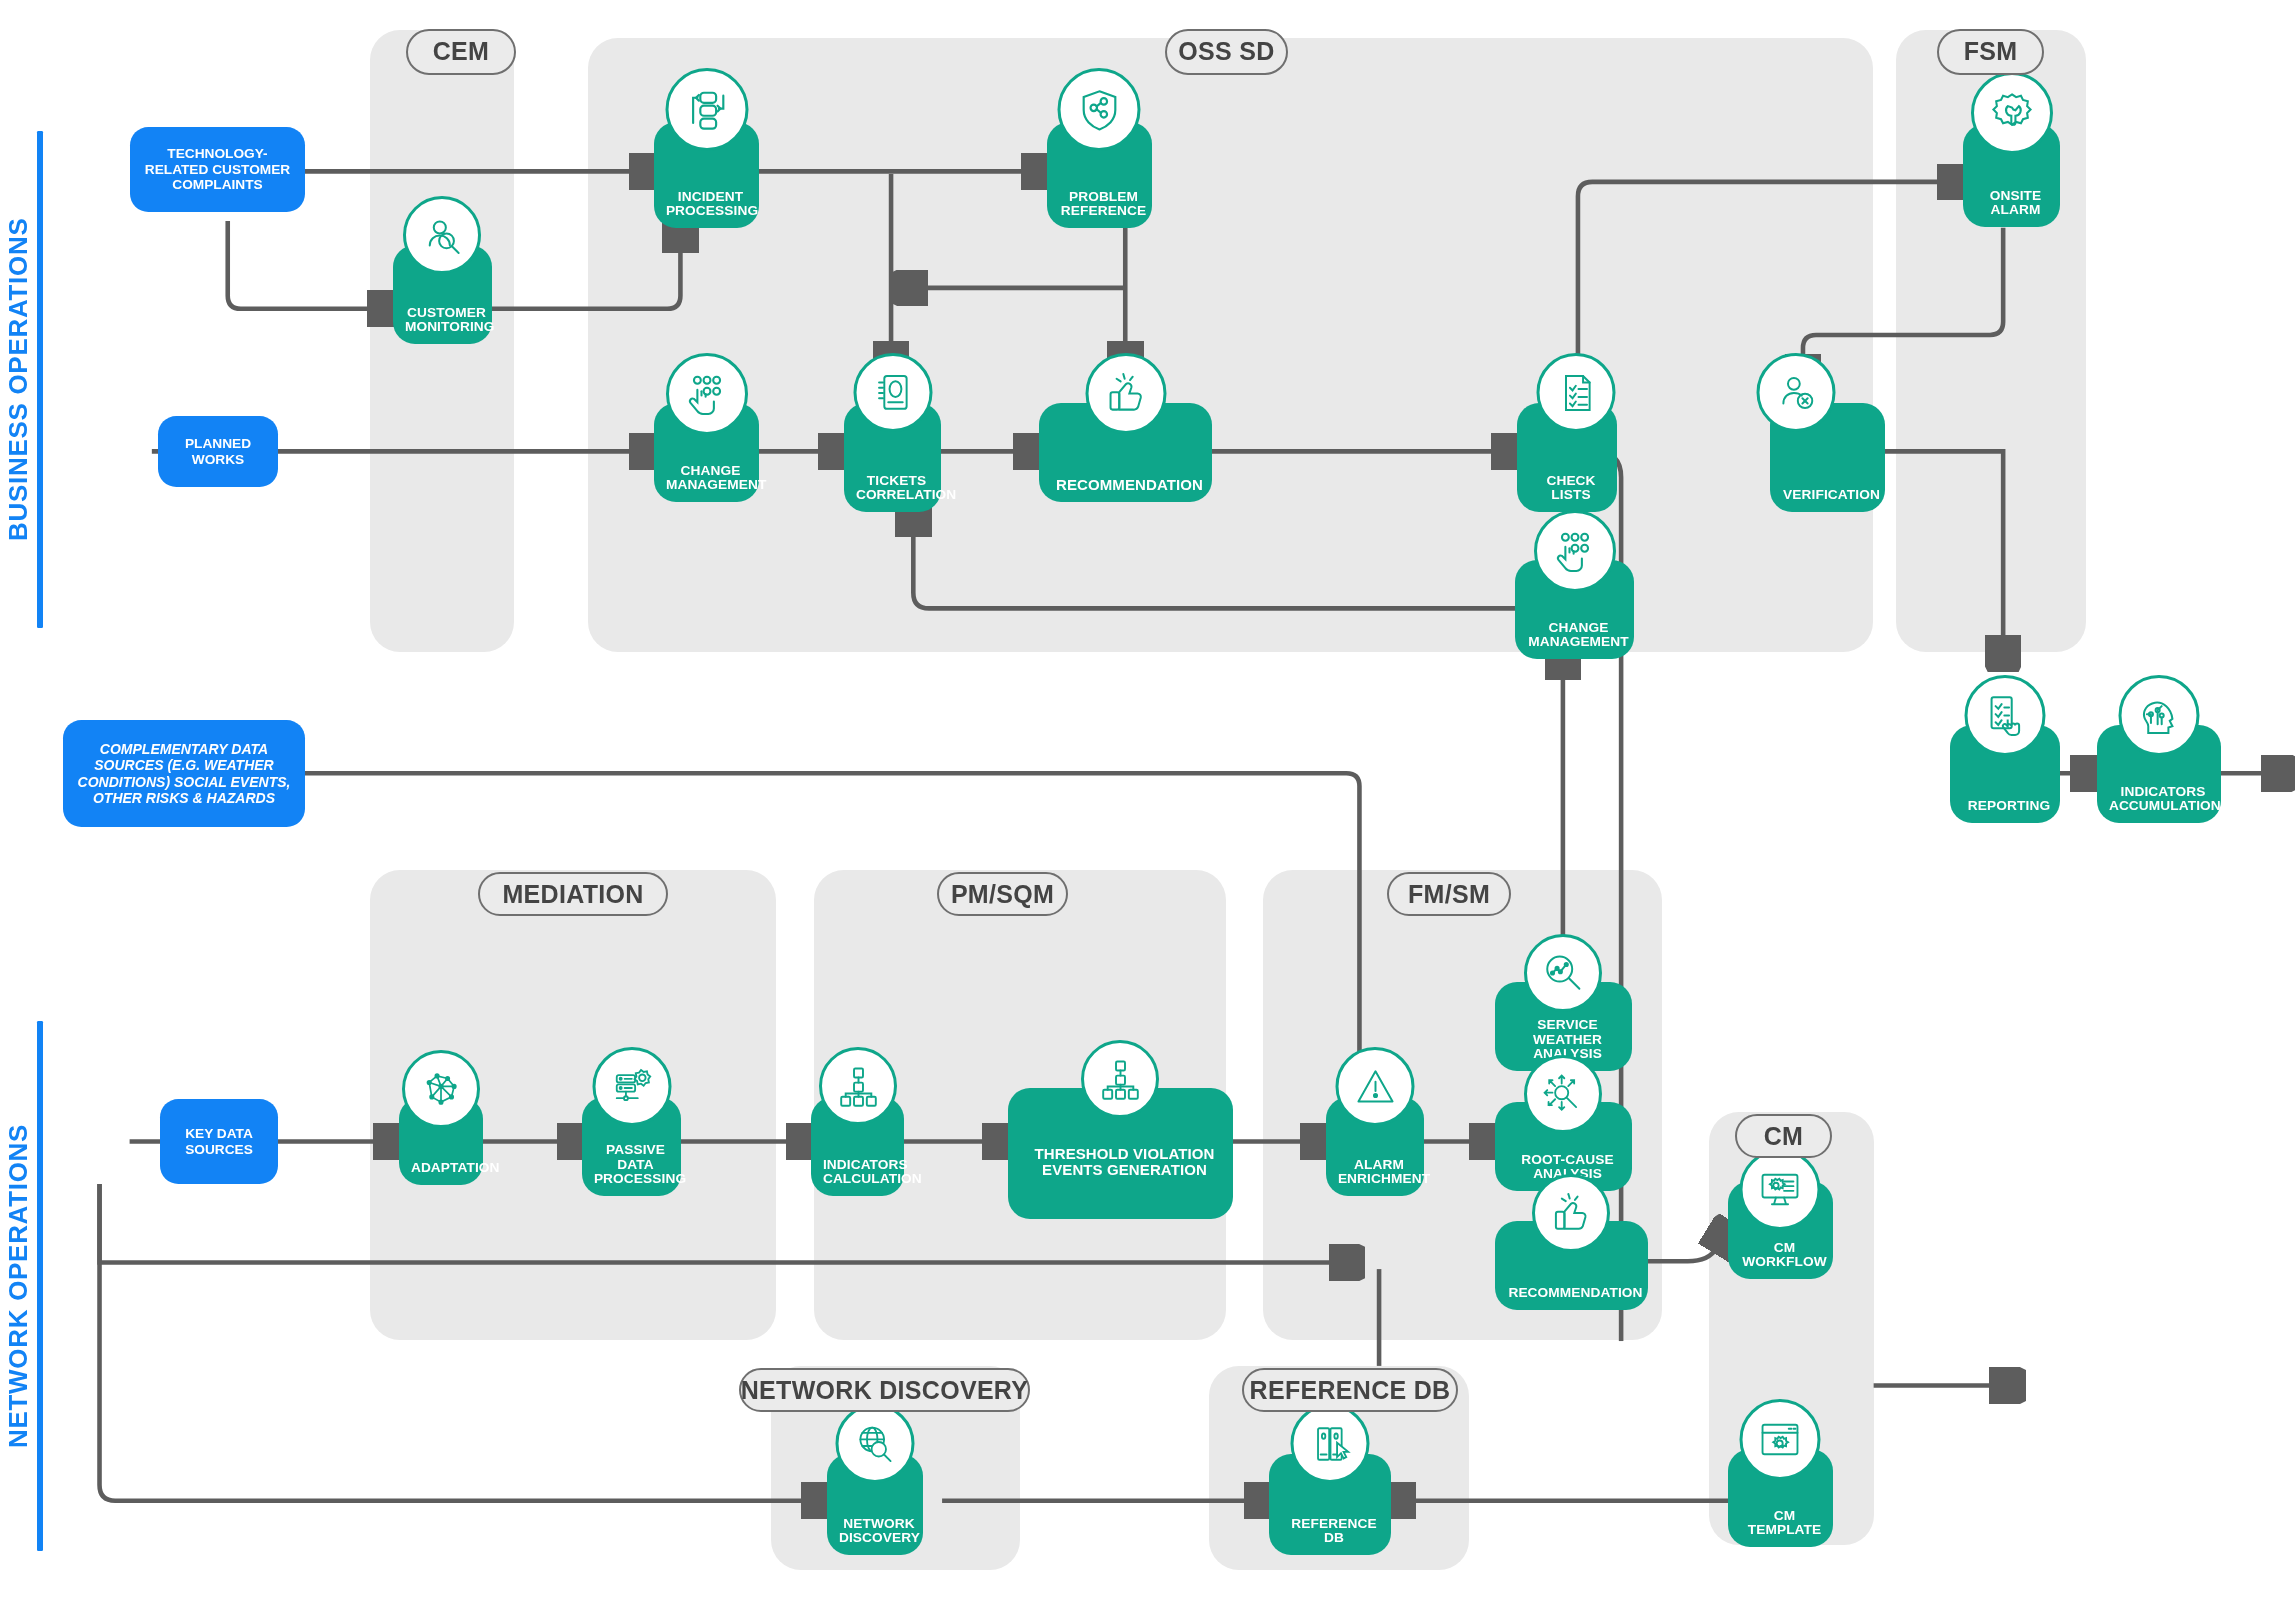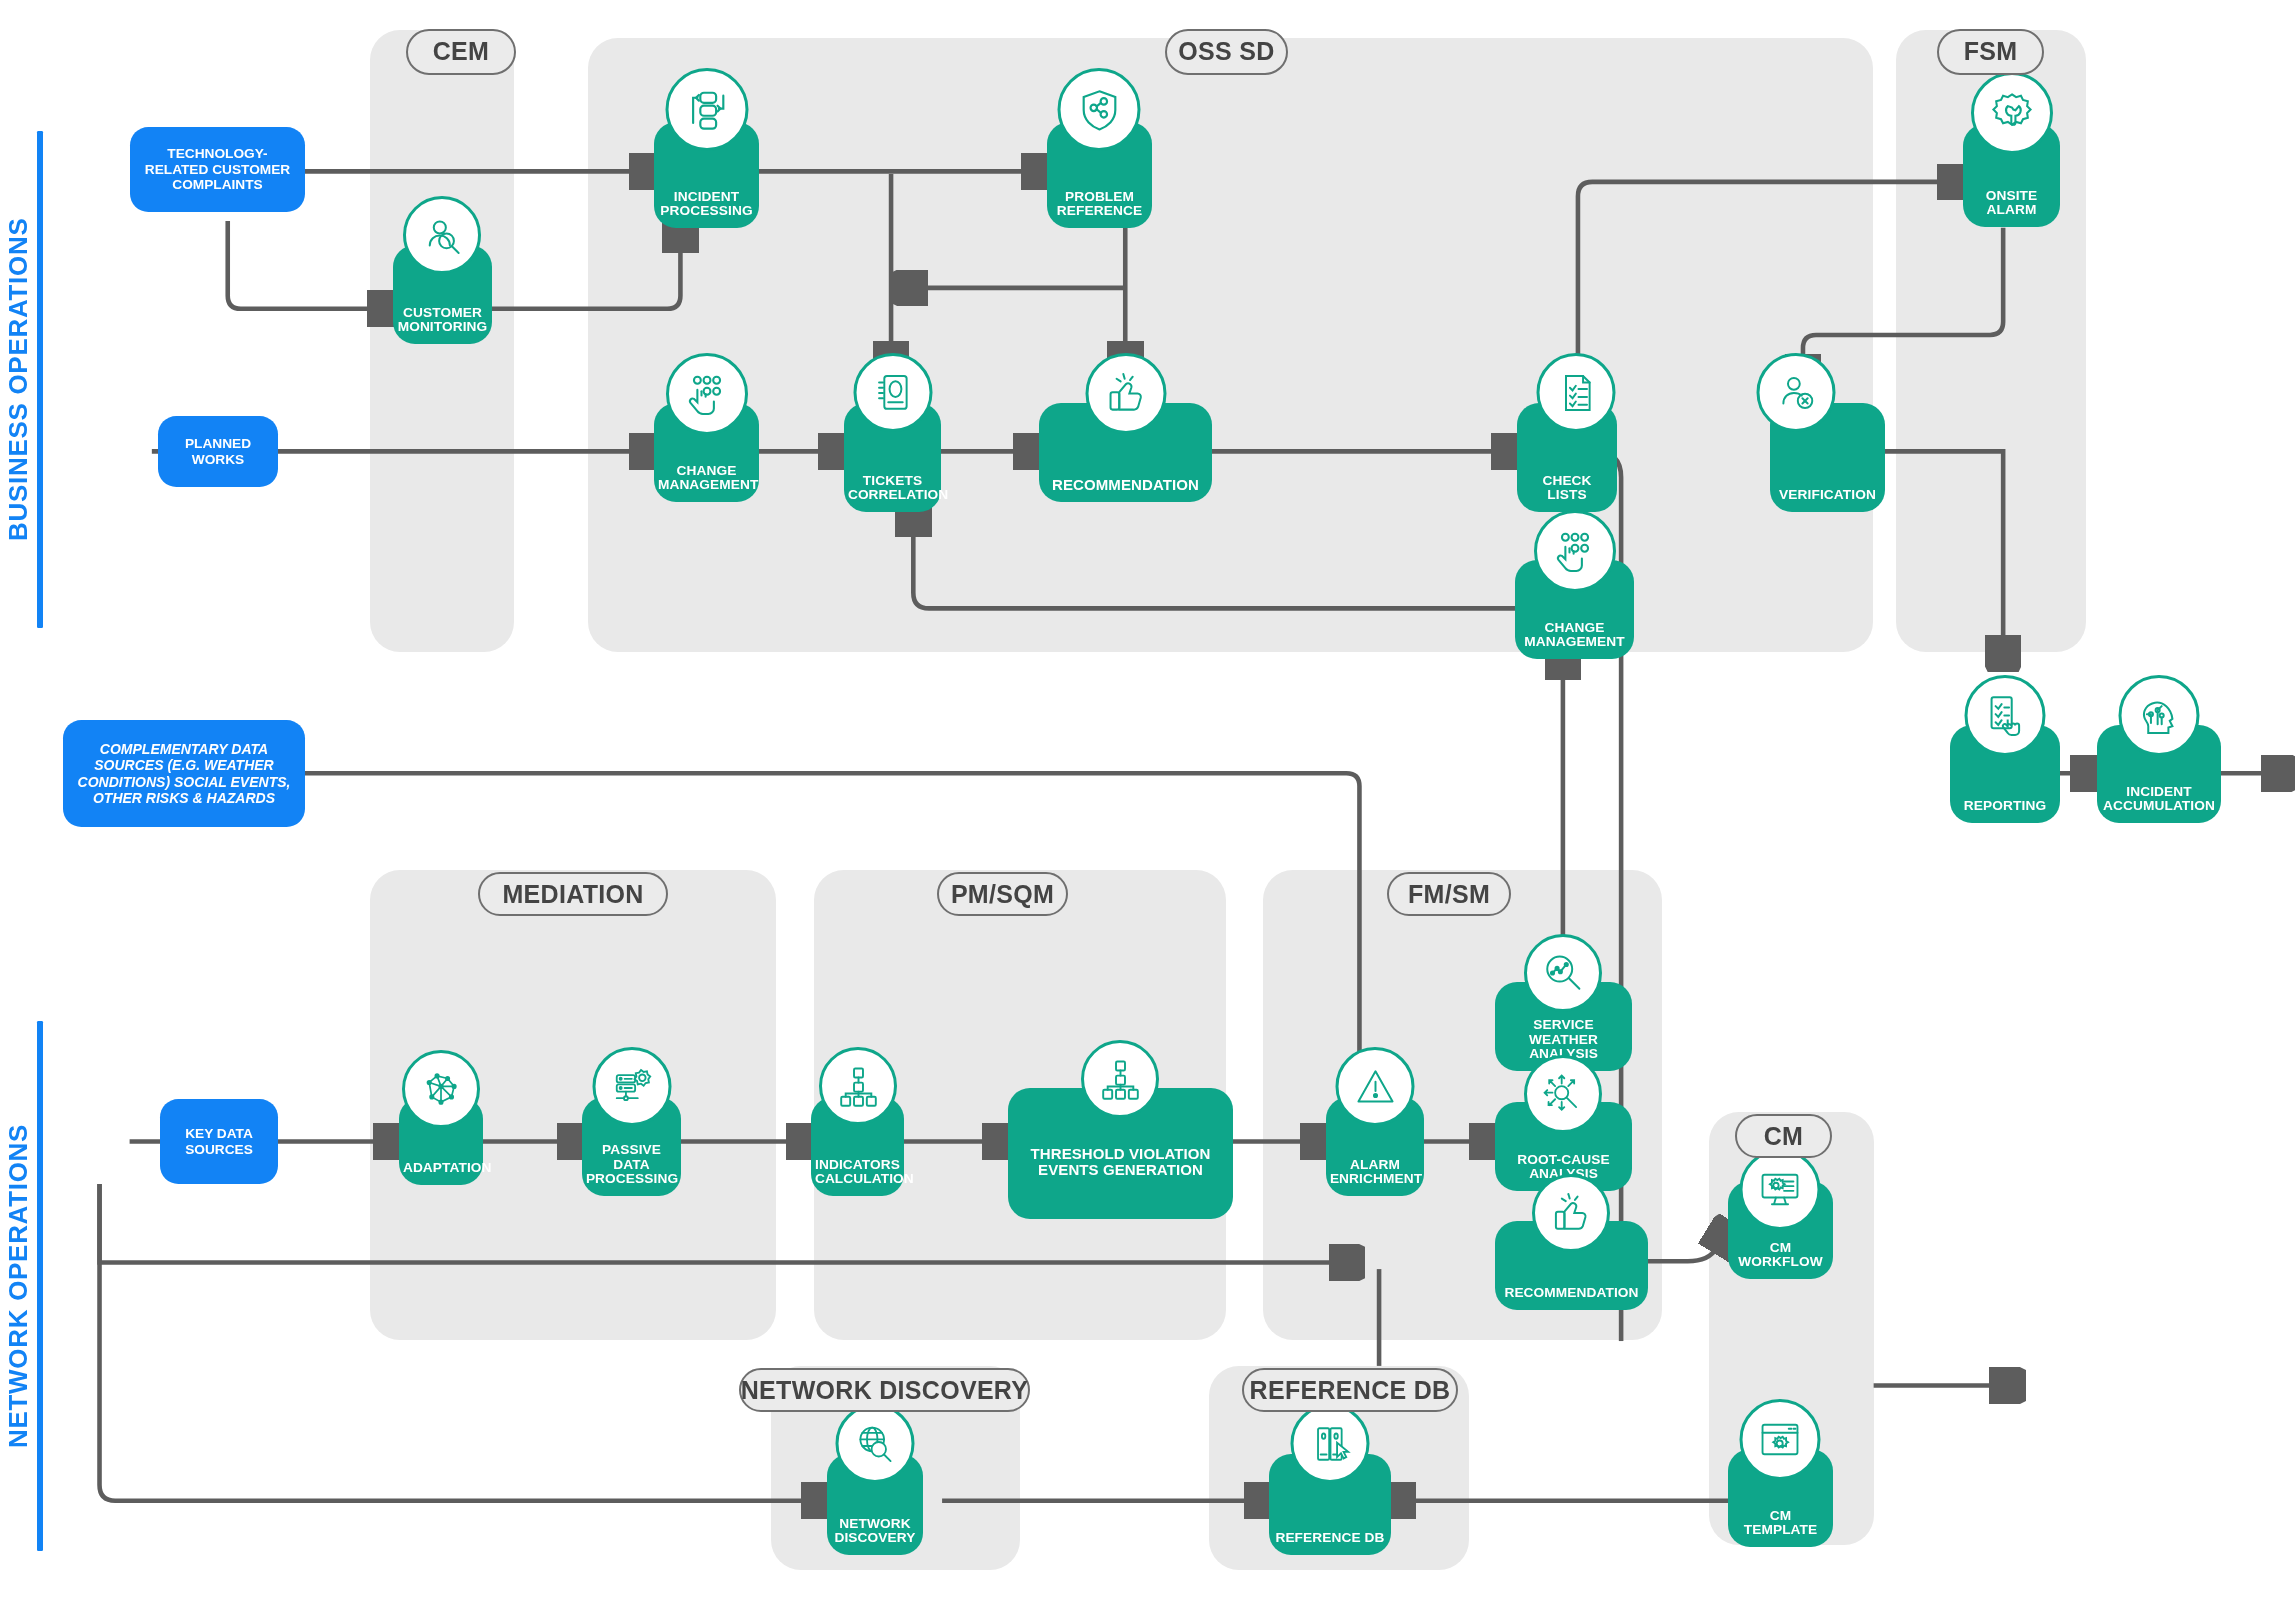--- a/index.html
+++ b/index.html
@@ -15,21 +15,21 @@
 
   
   .panel{position:absolute;background:#e9e9e9;border-radius:30px;}
   .panel-tab{position:absolute;background:#ebebeb;border:2.6px solid #6f6f6f;
     border-radius:26px;display:flex;align-items:center;justify-content:center;
     color:#444;font-weight:bold;font-size:25px;letter-spacing:0.3px;z-index:40;
     padding:0 11.8px;box-sizing:border-box;white-space:nowrap;margin-top:21px;}
 
   
   .node{position:absolute;background:#0EA68A;border-radius:22px;display:flex;
-    align-items:flex-end;justify-content:center;box-sizing:border-box;z-index:20;}
+    align-items:flex-end;justify-content:center;box-sizing:border-box;z-index:20;padding-left:8px;}
   .node .label{color:#fff;font-weight:bold;text-align:center;line-height:1.06;
     font-size:13.7px;letter-spacing:0.1px;width:100%;padding:0 3.9px 9.2px 3.9px;box-sizing:border-box;}
   .node.big .label{font-size:15px;}
   .bubble{position:absolute;left:50%;transform:translateX(-50%);
     background:#fff;border:3.3px solid #0EA68A;border-radius:50%;
     display:flex;align-items:center;justify-content:center;z-index:22;}
   .bubble svg{display:block;}
 
   .src{position:absolute;background:#1283F5;border-radius:18.3px;display:flex;
     align-items:center;justify-content:center;z-index:25;box-sizing:border-box;}
@@ -318,21 +318,21 @@
       <path d="M18 18 l4 4 5-7"></path>
         <line x1="31" y1="20" x2="38" y2="20"></line>
       <path d="M18 30 l4 4 5-7"></path>
         <line x1="31" y1="32" x2="38" y2="32"></line>
       <path d="M18 42 l4 4 5-7"></path>
       <path d="M36 38 v10 l-3-3 a3 3 0 0 0-4 4 l7 9 a7 7 0 0 0 6 3 h5 a6 6 0 0 0 6-6 v-8 a3 3 0 0 0-6 0 a3 3 0 0 0-6 0 a3 3 0 0 0-5-1z"></path>
     </svg>
   </div>
 
   <div class="node" style="left:2097px;top:725px;width:124px;height:98px;">
-    <span class="label">INCIDENT ACCUMULATION</span>
+    <span class="label">INDICATORS ACCUMULATION</span>
   </div>
   <div class="bubble" style="left:2159px;top:675px;width:75px;height:75px;">
     <svg width="43" height="43" viewBox="0 0 64 64" stroke="#0EA68A" stroke-width="3" fill="none" stroke-linecap="round">
       <path d="M46 58 v-8 l6-2 -4-8 4-3 c-2-16-14-26-26-24 C14 15 8 25 10 34 c1 6 6 8 6 14 v10z"></path>
       <circle cx="20" cy="30" r="3"></circle>
         <circle cx="30" cy="24" r="3"></circle>
         <circle cx="36" cy="32" r="3"></circle>
       <path d="M20 33 v10"></path>
         <path d="M30 27 v18"></path>
         <path d="M36 35 v10"></path>

